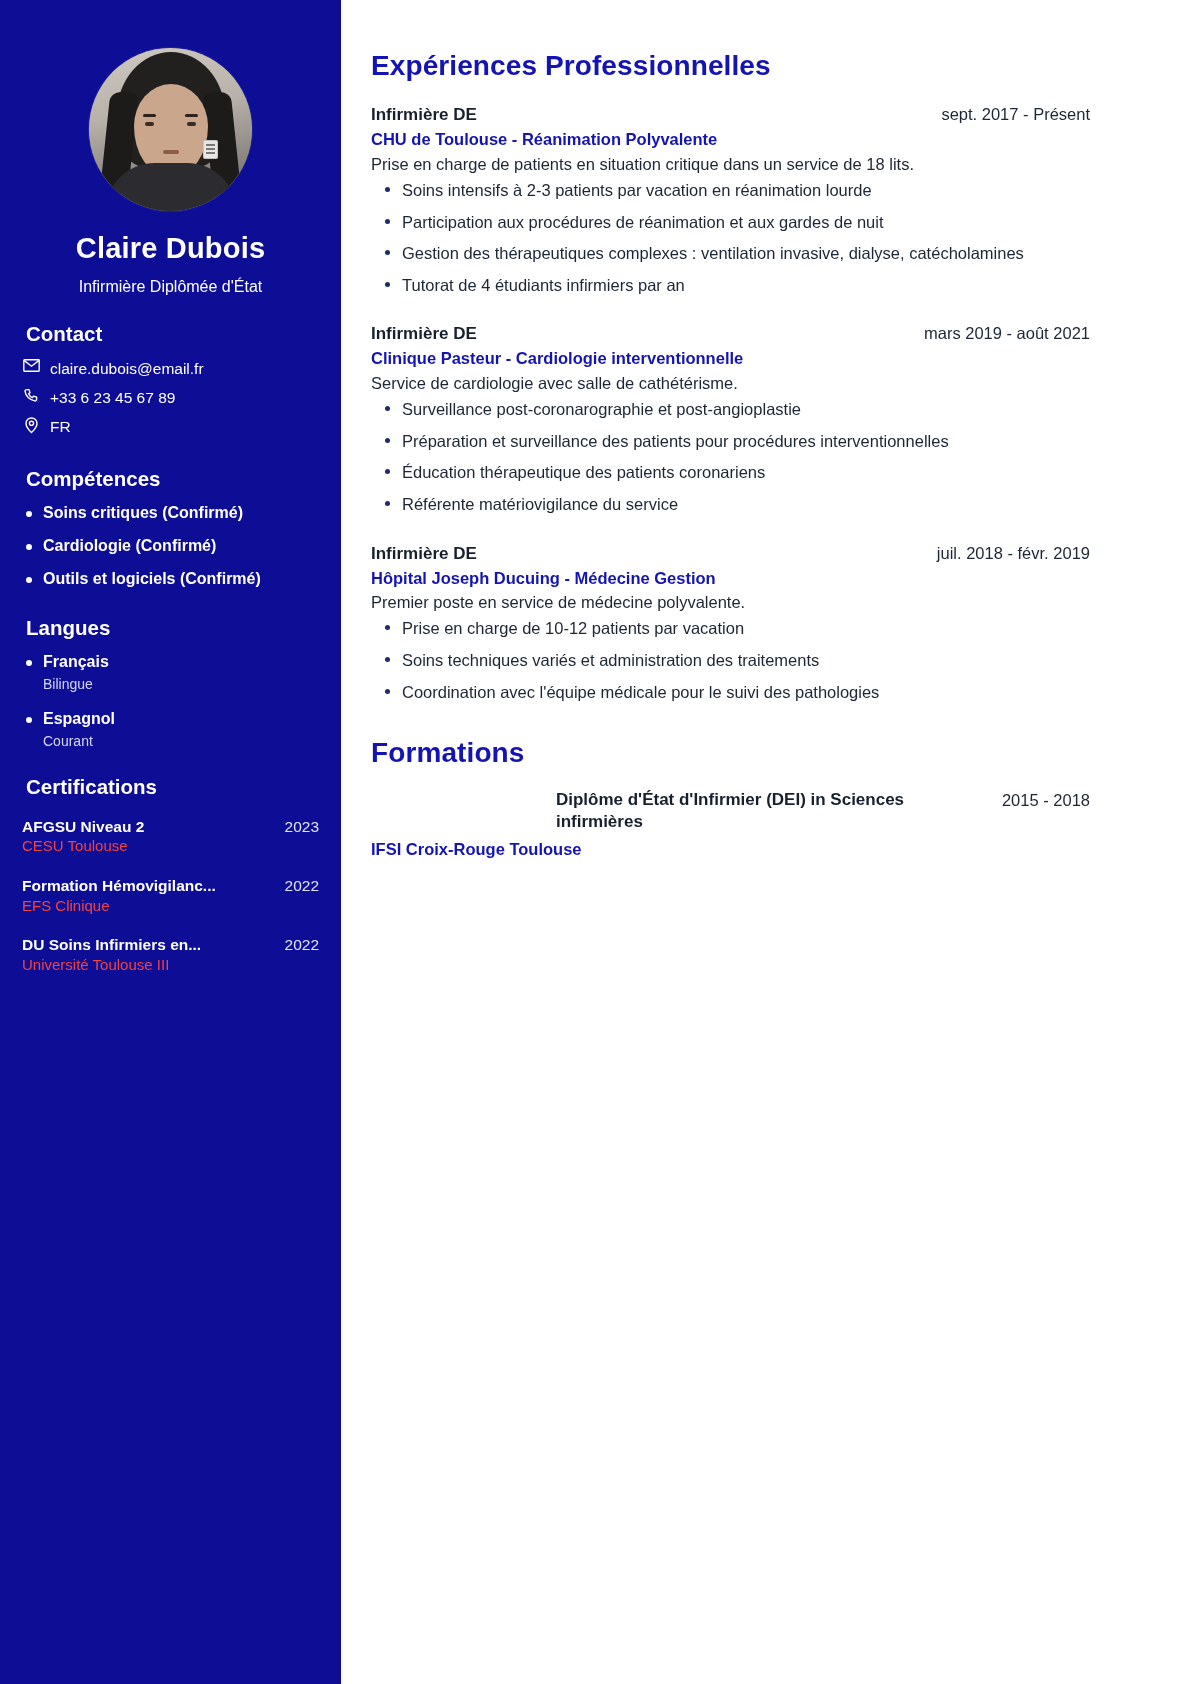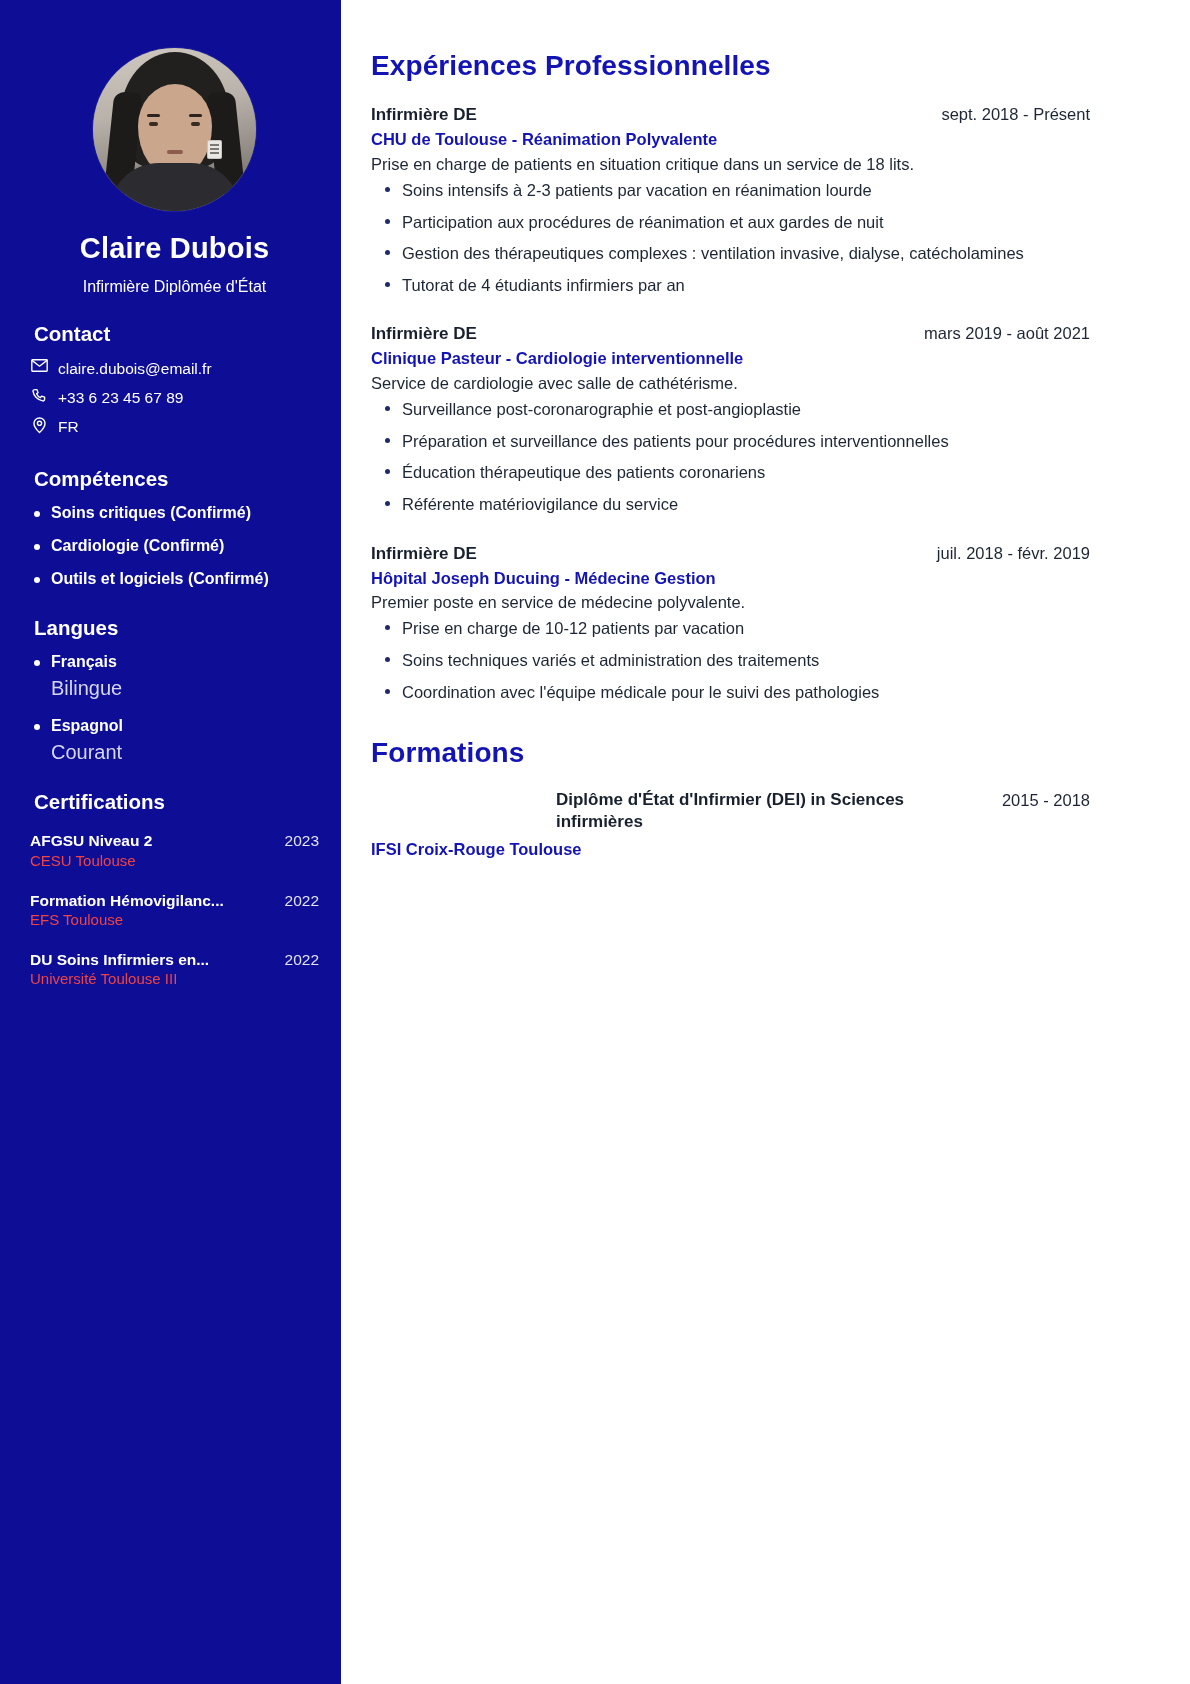--- a/index.html
+++ b/index.html
@@ -22,21 +22,21 @@
     box-sizing: border-box;
     overflow: hidden;
   }
 
   
   .sidebar {
     width: 341px;
     min-width: 341px;
     background: #0d0d96;
     color: #ffffff;
-    padding: 0 0 0 8px;
+    padding: 0 0 0 0;
     box-sizing: border-box;
     position: relative;
   }
   .sidebar-inner {
     padding: 48px 22px 0 22px;
   }
   .avatar-wrap {
     display: flex;
     justify-content: center;
     margin-bottom: 22px;
@@ -222,21 +222,21 @@
     position: absolute;
     left: 4px;
     top: 8px;
     width: 6px;
     height: 6px;
     border-radius: 50%;
     background: #ffffff;
   }
   .lang-item { margin-bottom: 16px; }
   .lang-level {
-    font-size: 20px;
+    font-size: 14px;
     font-weight: normal;
     color: #d6d6ef;
     margin-top: 3px;
     padding-left: 0;
     line-height: 1.2;
   }
 
   .cert-list {
     margin: 0;
     padding: 0;
@@ -457,42 +457,42 @@
             <span class="cert-name">AFGSU Niveau 2</span>
             <span class="cert-year">2023</span>
           </div>
           <div class="cert-org">CESU Toulouse</div>
         </li>
         <li class="cert-item">
           <div class="cert-top">
             <span class="cert-name">Formation Hémovigilanc...</span>
             <span class="cert-year">2022</span>
           </div>
-          <div class="cert-org">EFS Toulouse</div>
+          <div class="cert-org">EFS Clinique</div>
         </li>
         <li class="cert-item">
           <div class="cert-top">
             <span class="cert-name">DU Soins Infirmiers en...</span>
             <span class="cert-year">2022</span>
           </div>
           <div class="cert-org">Université Toulouse III</div>
         </li>
       </ul>
 
     </div>
   </aside>
 
   <main class="main">
 
     <h2 class="sec-title">Expériences Professionnelles</h2>
 
     <section class="job">
       <div class="job-head">
         <div class="job-title">Infirmière DE</div>
-        <div class="job-date">sept. 2018 - Présent</div>
+        <div class="job-date">sept. 2017 - Présent</div>
       </div>
       <div class="job-org">CHU de Toulouse - Réanimation Polyvalente</div>
       <div class="job-desc">Prise en charge de patients en situation critique dans un service de 18 lits.</div>
       <ul class="job-points">
         <li class="job-point">Soins intensifs à 2-3 patients par vacation en réanimation lourde</li>
         <li class="job-point">Participation aux procédures de réanimation et aux gardes de nuit</li>
         <li class="job-point">Gestion des thérapeutiques complexes : ventilation invasive, dialyse, catécholamines</li>
         <li class="job-point">Tutorat de 4 étudiants infirmiers par an</li>
       </ul>
     </section>

